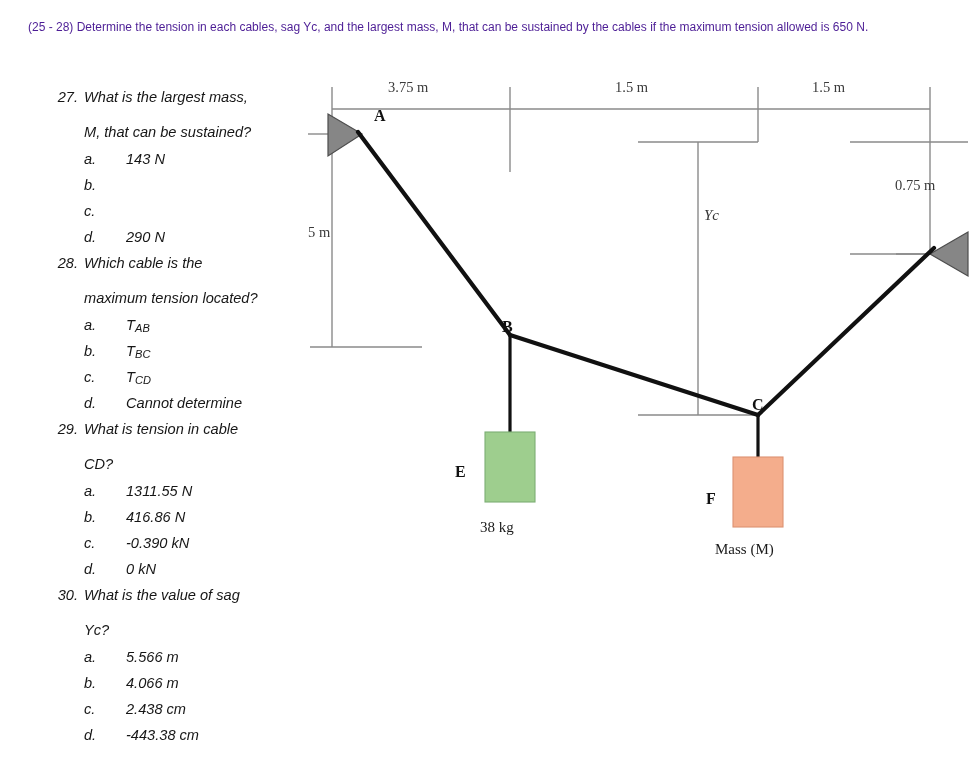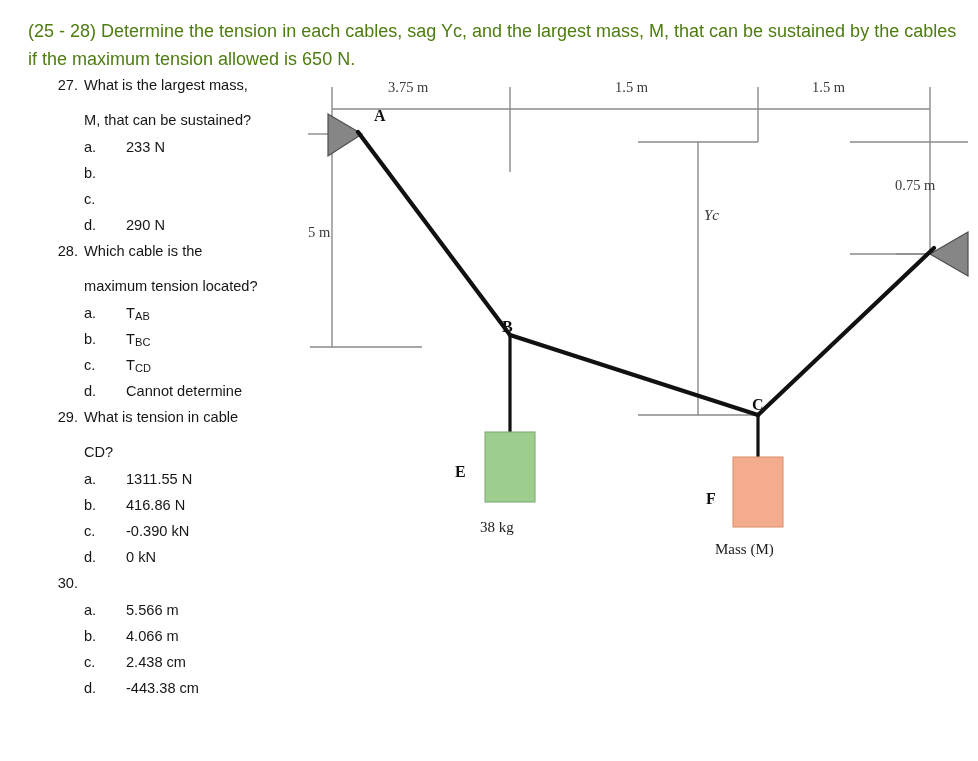--- a/index.html
+++ b/index.html
@@ -16,34 +16,35 @@
     font-family: "Liberation Sans", sans-serif;
     color: #1a1a1a;
   }
 
   
   #prompt {
     position: absolute;
     left: 28px;
     top: 18px;
     width: 930px;
-    font-size: 18px;
+    font-size: 12px;
     line-height: 1.55;
-    color: #4d7c0f;
+    color: #4c1d95;
   }
 
   
   #questions {
     position: absolute;
     left: 52px;
-    top: 72px;
+    top: 84px;
     width: 268px;
     font-size: 14.6px;
     line-height: 1.0;
     color: #161616;
+    font-style: italic;
   }
   .q-block { margin-bottom: 0px; }
   .q-head {
     display: flex;
     align-items: flex-start;
     margin-bottom: 1px;
   }
   .q-num {
     width: 26px;
     flex: 0 0 26px;
@@ -127,21 +128,21 @@
     <div class="q-block">
       <div class="q-head">
         <div class="q-num">27.</div>
         <div class="q-text">
           <span>What is the largest mass,</span>
           <span class="line2">M, that can be sustained?</span>
         </div>
       </div>
       <div class="opt">
         <span class="opt-letter">a.</span>
-        <span class="opt-val">233 N</span>
+        <span class="opt-val">143 N</span>
       </div>
       <div class="opt">
         <span class="opt-letter">b.</span>
       </div>
       <div class="opt">
         <span class="opt-letter">c.</span>
       </div>
       <div class="opt">
         <span class="opt-letter">d.</span>
         <span class="opt-val">290 N</span>
@@ -196,20 +197,24 @@
       </div>
       <div class="opt">
         <span class="opt-letter">d.</span>
         <span class="opt-val">0 kN</span>
       </div>
     </div>
 
     <div class="q-block">
       <div class="q-head">
         <div class="q-num">30.</div>
+        <div class="q-text">
+          <span>What is the value of sag</span>
+          <span class="line2">Yc?</span>
+        </div>
       </div>
       <div class="opt">
         <span class="opt-letter">a.</span>
         <span class="opt-val">5.566 m</span>
       </div>
       <div class="opt">
         <span class="opt-letter">b.</span>
         <span class="opt-val">4.066 m</span>
       </div>
       <div class="opt">

